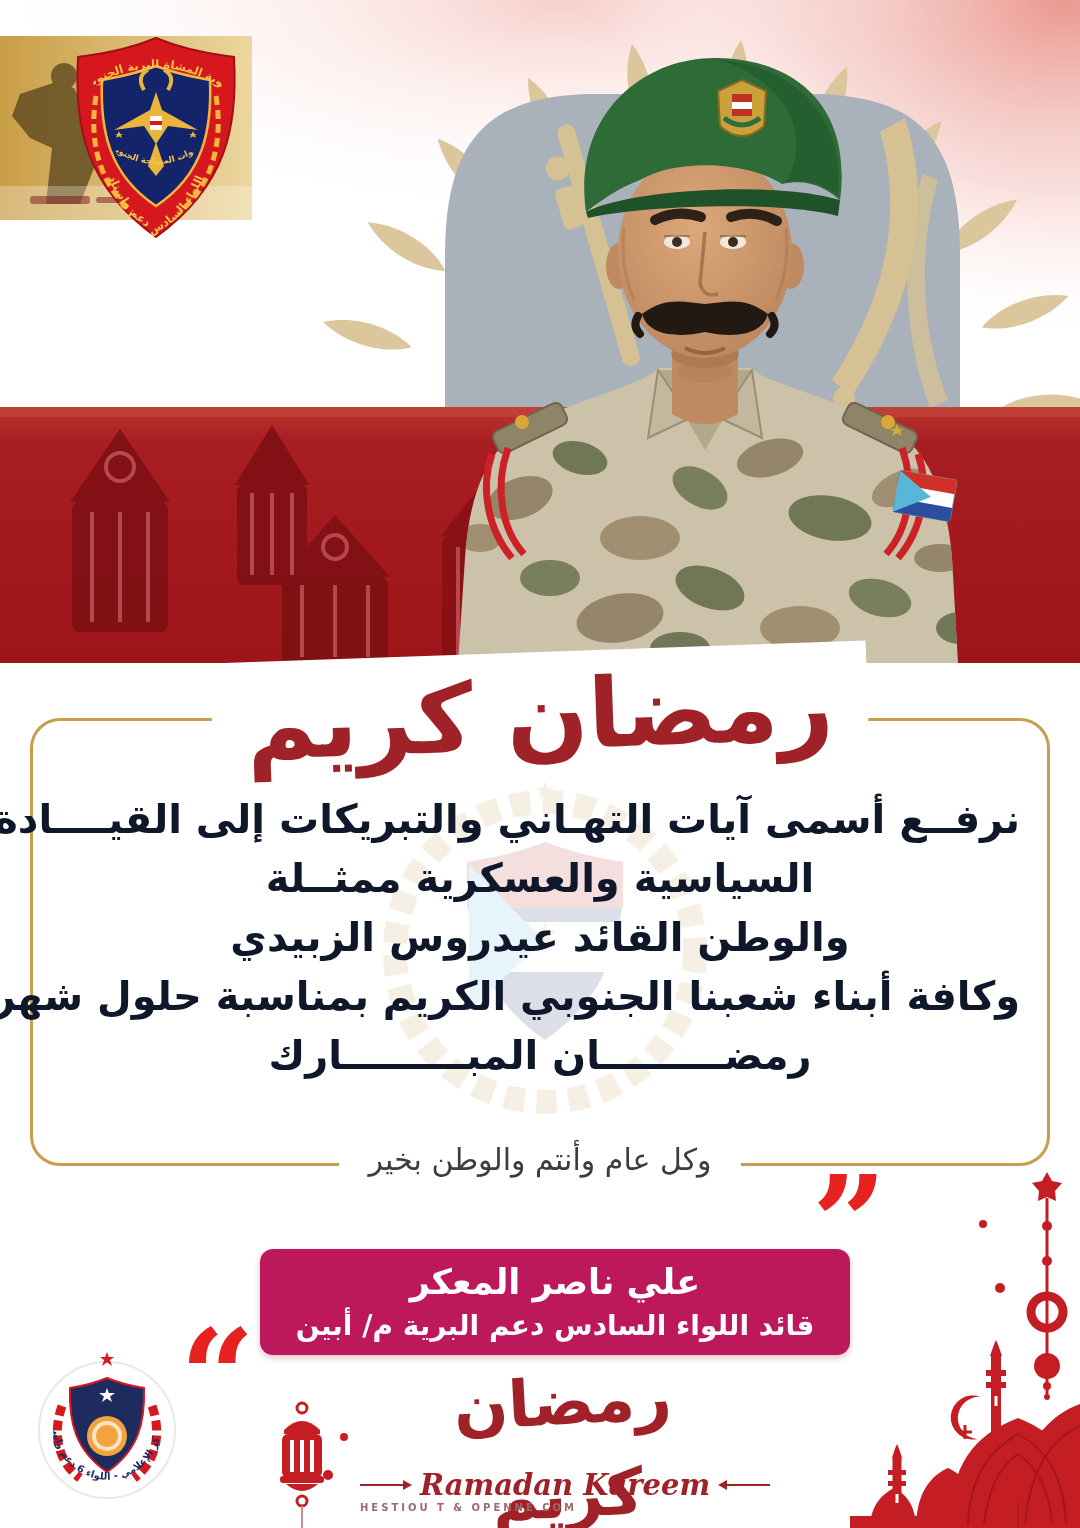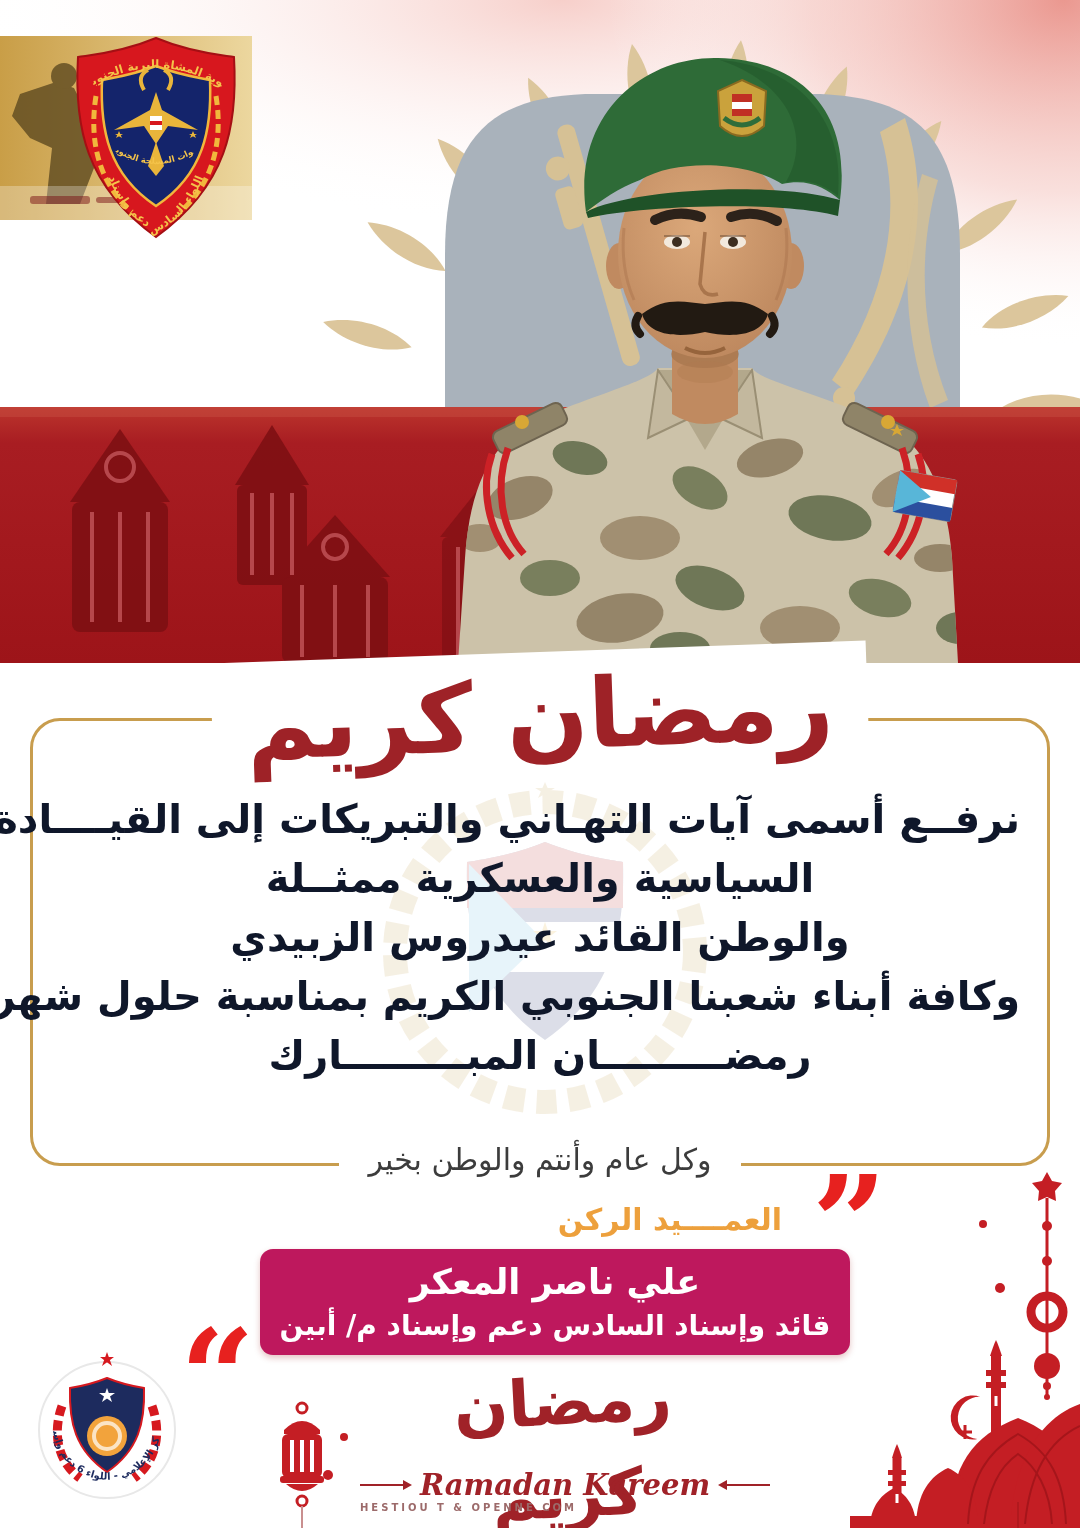--- a/index.html
+++ b/index.html
@@ -290,25 +290,24 @@
     <div class="line">السياسية والعسكرية ممثــلة</div>
     <div class="line">والوطن القائد عيدروس الزبيدي</div>
     <div class="line">وكافة أبناء شعبنا الجنوبي الكريم بمناسبة حلول شهر</div>
     <div class="line">رمضـــــــــان المبـــــــــارك</div>
   </div>
 
   <div class="abs tagline">
     <span>وكل عام وأنتم والوطن بخير</span>
   </div>
 
-  <div class="abs rank">العمــــيد الركن</div>
   <div class="abs quote quote-close">”</div>
   <div class="abs banner">
     <div class="name">علي ناصر المعكر</div>
-    <div class="role">قائد وإسناد السادس دعم وإسناد م/ أبين</div>
+    <div class="role">قائد اللواء السادس دعم البرية م/ أبين</div>
   </div>
   <div class="abs quote quote-open">“</div>
 
   <svg class="abs footer-emblem" viewBox="0 0 142 152">
     <defs>
         <path id="arcMedia" d="M18,86 A54,54 0 0 0 124,86"></path>
       </defs>
     <circle cx="71" cy="80" r="68" fill="#ffffff" stroke="#e8e8e8" stroke-width="2"></circle>
     <path d="M71,2 l5,14 -12,-9 h14 l-12,9 Z" fill="#d6191f"></path>
     <g stroke="#d6191f" stroke-width="9" fill="none" stroke-dasharray="10 5">

